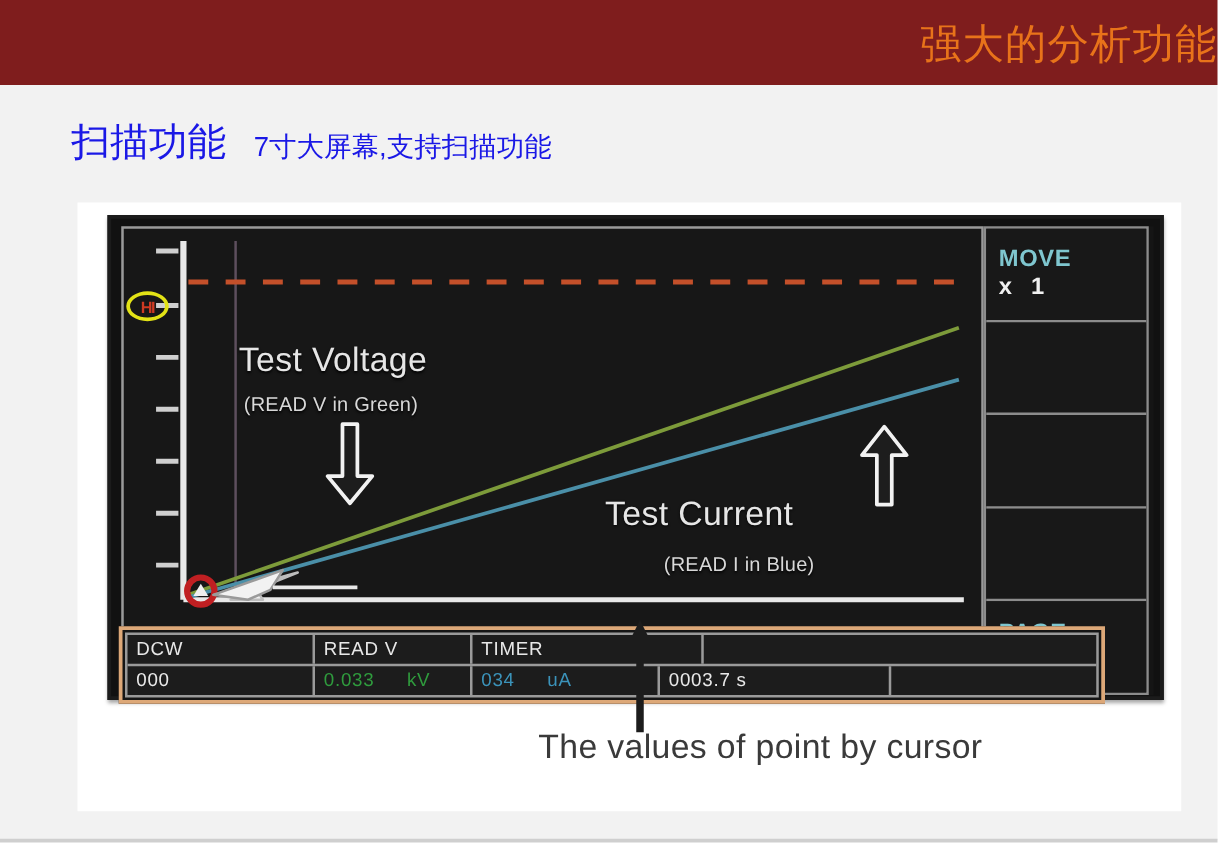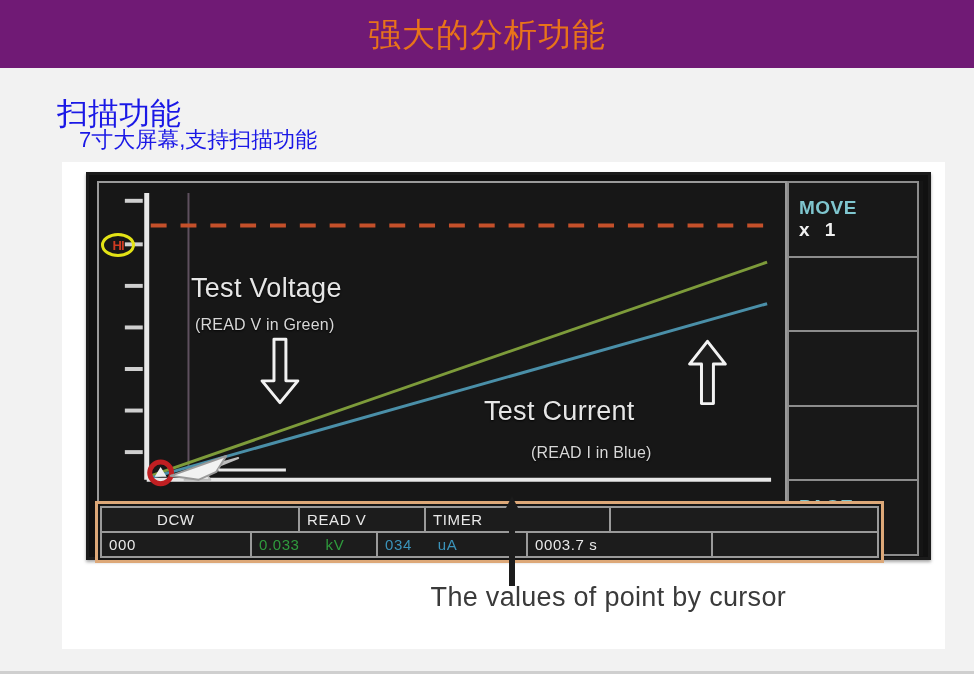--- a/index.html
+++ b/index.html
@@ -11,24 +11,24 @@
     height: 683px;
     background: #ffffff;
     font-family: "Liberation Sans", sans-serif;
     overflow: hidden;
     position: relative;
   }
 
   
   .title-band {
     height: 68px;
-    background: #701a75;
+    background: #7f1d1d;
     display: flex;
     align-items: center;
-    justify-content: center;
+    justify-content: flex-end;
     position: relative;
   }
   .page-title {
     color: #e8731a;
     font-size: 33px;
     font-weight: 400;
     letter-spacing: 1px;
     line-height: 1;
     white-space: nowrap;
   }
@@ -50,23 +50,22 @@
     width: 974px;
     height: 3px;
     background: #cfcfcf;
   }
 
   .heading-row {
     position: absolute;
     left: 57px;
     top: 30px;
     display: flex;
-    align-items: flex-start;
+    align-items: flex-end;
     white-space: nowrap;
-    flex-direction: column;
   }
   .heading-main {
     color: #1a18e6;
     font-size: 31px;
     line-height: 1;
     font-weight: 400;
   }
   .heading-sub {
     color: #1a18e6;
     font-size: 22px;
@@ -249,21 +248,21 @@
     border: 2px solid #9a9a9a;
     box-sizing: border-box;
     display: flex;
     flex-direction: column;
     background: #1c1c1c;
   }
   .status-row {
     flex: 1;
     display: flex;
   }
-  .status-row.top { border-bottom: 2px solid #9a9a9a; padding-left: 48px; }
+  .status-row.top { border-bottom: 2px solid #9a9a9a; }
   .status-cell {
     border-right: 2px solid #9a9a9a;
     box-sizing: border-box;
     display: flex;
     align-items: center;
     padding-left: 7px;
     font-size: 15px;
     letter-spacing: 0.6px;
     color: #e8e8e8;
     overflow: hidden;

